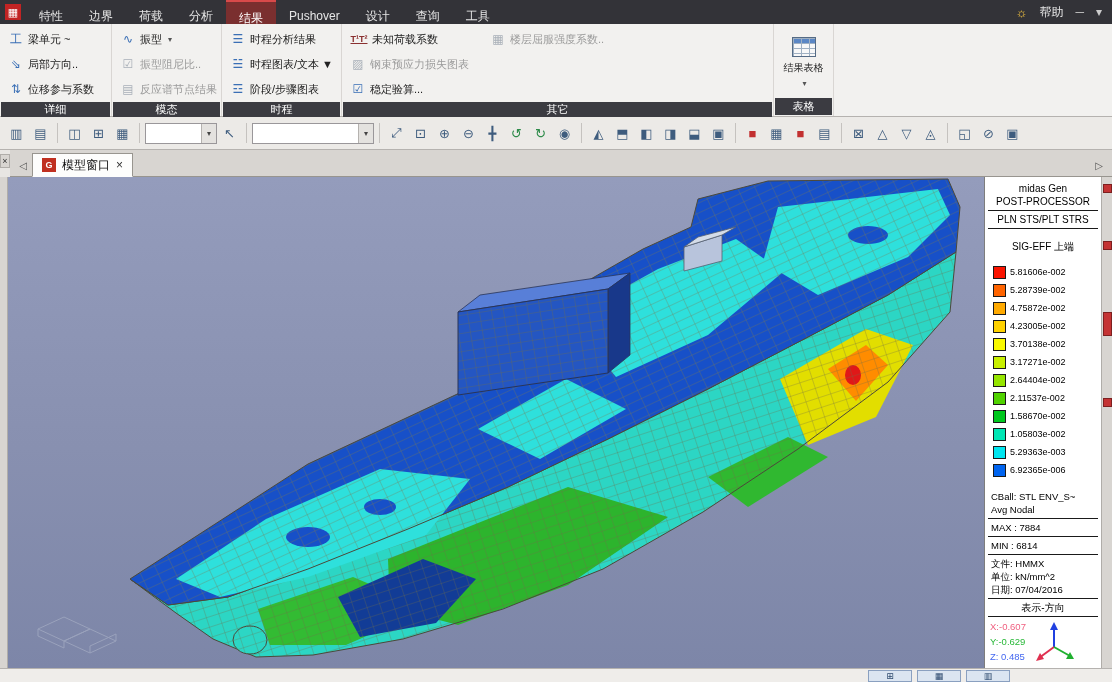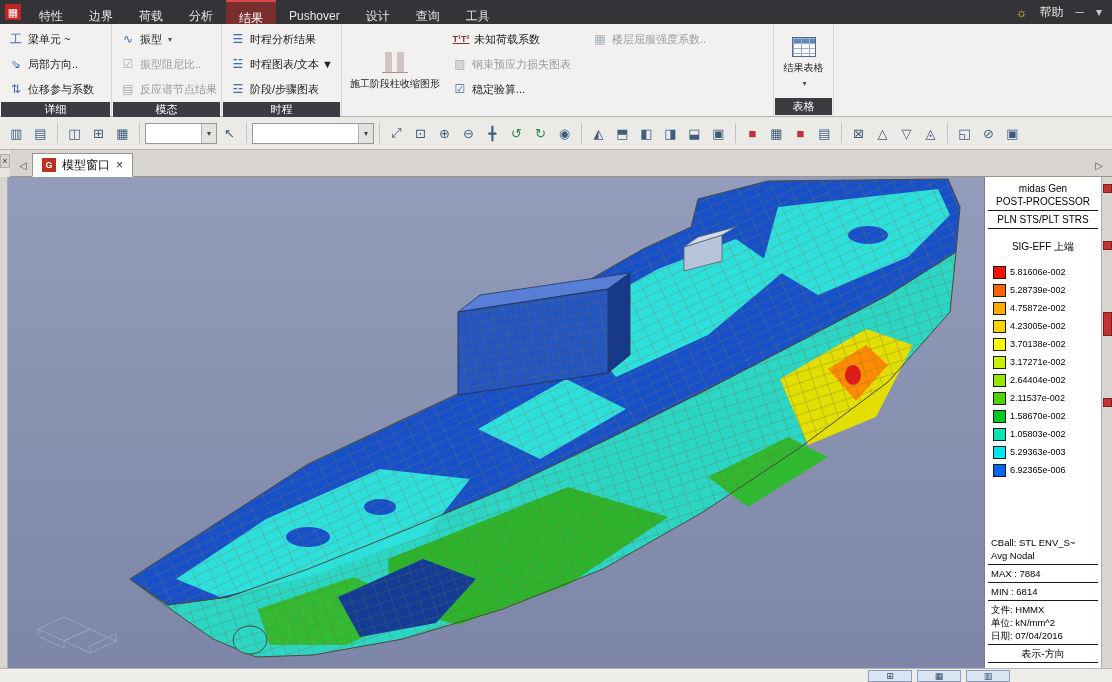--- a/index.html
+++ b/index.html
@@ -200,24 +200,20 @@
           <span class="ric">☲</span>
           <span>阶段/步骤图表</span>
             </div>
       </div>
         </div>
       <div class="rgroup-label">时程</div>
     </div>
 
     <div class="rgroup" style="width:432px">
       <div class="rgroup-body">
-        <div class="rbig">
-          <span class="ic-cols"></span>
-          <span>施工阶段柱收缩图形</span>
-          </div>
         <div class="rcol" style="width:134px">
           <div class="rbtn">
             <span class="ic-txt">T¹T²</span>
             <span>未知荷载系数</span>
             </div>
           <div class="rbtn disabled">
             <span class="ric">▨</span>
             <span>钢束预应力损失图表</span>
             </div>
           <div class="rbtn">
@@ -225,20 +221,21 @@
             <span>稳定验算...</span>
             </div>
         </div>
         <div class="rcol" style="width:130px">
           <div class="rbtn disabled">
             <span class="ric">▦</span>
             <span>楼层屈服强度系数..</span>
             </div>
         </div>
       </div>
+      <div class="rgroup-label">其它</div>
     </div>
 
 
     <div class="rgroup" style="width:60px">
       <div class="rgroup-body" style="justify-content:center">
         <div class="rbig" style="width:52px">
           <span class="ic-table"></span>
           <span>结果表格</span>
           <span class="rdd">▾</span>
           </div>
@@ -447,20 +444,35 @@
           <div class="lg-info">MAX : 7884</div>
           <div class="lg-hr"></div>
           <div class="lg-info">MIN : 6814</div>
           <div class="lg-hr"></div>
           <div class="lg-info">文件: HMMX</div>
           <div class="lg-info">单位: kN/mm^2</div>
           <div class="lg-info">日期: 07/04/2016</div>
           <div class="lg-hr"></div>
           <div class="lg-center">表示-方向</div>
           <div class="lg-hr"></div>
+          <div class="lg-axes">
+            <div class="lg-xyz">
+              <div class="cx">X:-0.607</div>
+              <div class="cy">Y:-0.629</div>
+              <div class="cz">Z: 0.485</div>
+            </div>
+            <svg width="48" height="46" viewBox="0 0 48 46" style="margin-left:4px">
+              <line x1="24" y1="28" x2="24" y2="8" stroke="#2040e0" stroke-width="2"></line>
+              <polygon points="24,3 20,11 28,11" fill="#2040e0"></polygon>
+              <line x1="24" y1="28" x2="9" y2="39" stroke="#e03050" stroke-width="2"></line>
+              <polygon points="6,42 14,40 10,34" fill="#e03050"></polygon>
+              <line x1="24" y1="28" x2="40" y2="37" stroke="#20b030" stroke-width="2"></line>
+              <polygon points="44,40 36,40 40,33" fill="#20b030"></polygon>
+            </svg>
+          </div>
         </div>
       </div>
     </div>
 
     <div class="right-strip">
       <span class="red-dock" style="margin-top:2px"></span>
       <span class="red-dock" style="margin-top:48px"></span>
       <span class="red-dock tall" style="margin-top:62px"></span>
       <span class="red-dock" style="margin-top:62px"></span>
     </div>

